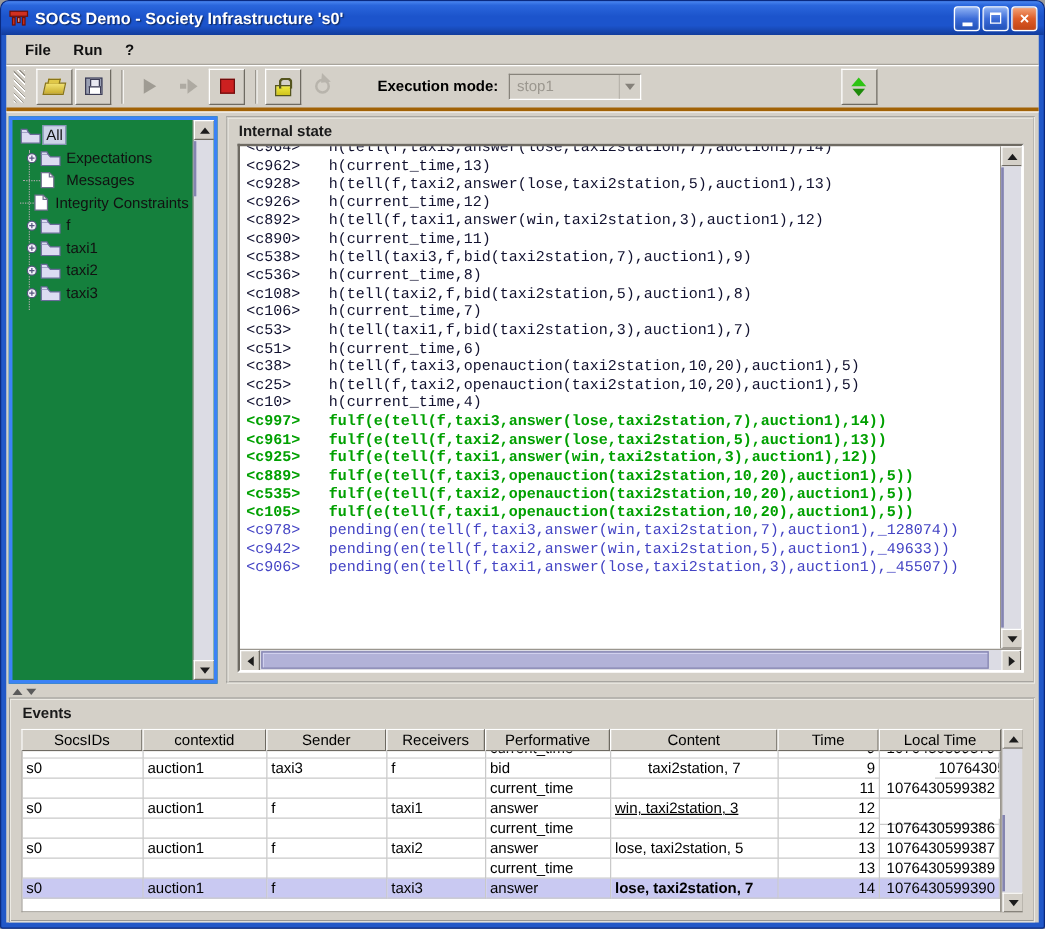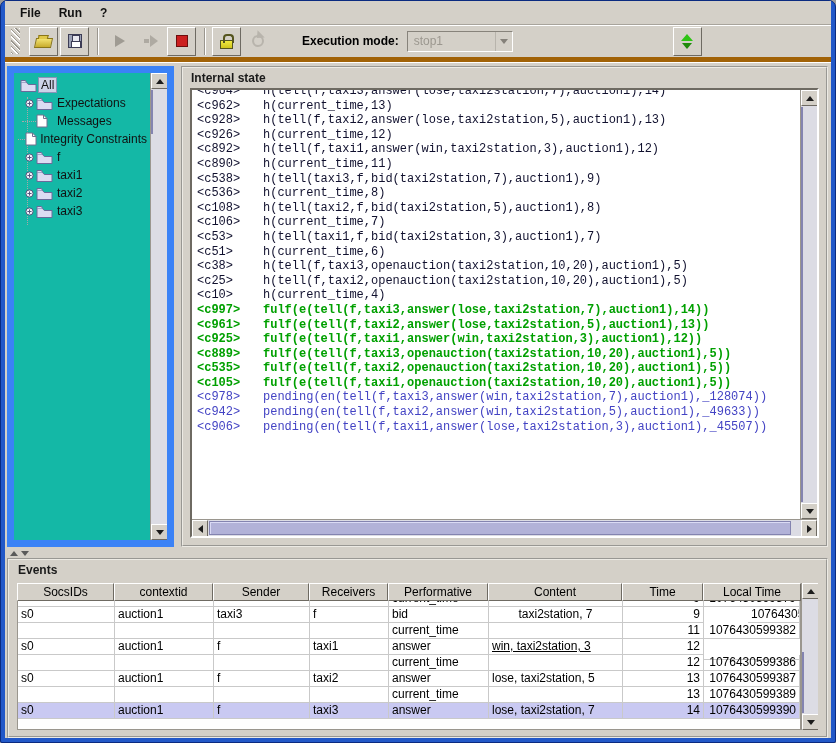--- a/index.html
+++ b/index.html
@@ -20,21 +20,21 @@
   .win-btn.close{background:linear-gradient(180deg,#f4a478 0%,#dd5c28 50%,#c24414 100%)}
   .glyph-min{width:8px;height:3px;background:#fff;margin-top:9px}
   .glyph-max{width:9px;height:9px;border:1px solid #fff;border-top:2px solid #fff}
   .glyph-close{color:#fff;font-weight:bold;font-size:13px;line-height:13px}
   
   .content{flex:1;margin:0 4px 4px 4px;background:var(--gray);display:flex;flex-direction:column;overflow:hidden}
   
   .menubar{height:24px;display:flex;align-items:center;padding-left:6px;border-bottom:1px solid #a8a49c;box-shadow:0 1px 0 #fff}
   .menu-item{font-size:12px;font-weight:bold;color:#111;padding:3px 9px}
   
-  .toolbar{height:37px;display:flex;align-items:center;padding:0 6px;border-bottom:5px solid #a16207;box-shadow:0 1px 0 #fff}
+  .toolbar{height:37px;display:flex;align-items:center;padding:0 6px;border-bottom:3px solid #a16207;box-shadow:0 1px 0 #fff}
   .grip{width:9px;height:26px;margin-right:9px;background:repeating-linear-gradient(45deg,#fff 0 1px,#9a968e 1px 2px,var(--gray) 2px 4px)}
   .tb-btn{width:29px;height:29px;margin-right:2px;display:flex;align-items:center;justify-content:center;background:var(--gray)}
   .tb-btn.enabled{border:1px solid;border-color:#fff #6e6a62 #6e6a62 #fff}
   .tb-btn.disabled{border:1px solid transparent;opacity:.9}
   .tb-sep{width:2px;height:27px;margin:0 6px;border-left:1px solid #9a968e;border-right:1px solid #fff}
   .exec-label{font-size:12px;font-weight:bold;margin-left:28px;white-space:nowrap}
   .exec-combo{width:106px;height:21px;margin-left:8px;background:var(--gray);border:1px solid;border-color:#87837b #fff #fff #87837b;
     display:flex;align-items:center;justify-content:space-between;color:#9b978f;font-size:12px;padding-left:6px}
   .combo-btn{width:17px;height:100%;display:flex;align-items:center;justify-content:center;border-left:1px solid #b8b4ac}
   .sync-btn{margin-left:160px}
@@ -51,21 +51,21 @@
   .icon-stop{width:12px;height:12px;background:#cc2020;border:1px solid #6e0e0e}
   .icon-lock{position:relative;width:13px;height:9px;margin-top:7px;background:linear-gradient(#f0ea40,#d0c41c);border:1px solid #55551e}
   .icon-lock::before{content:'';position:absolute;top:-7px;left:2px;width:7px;height:7px;border:2px solid #55551e;border-bottom:none;border-radius:4px 4px 0 0}
   .icon-refresh{position:relative;width:12px;height:12px;border:2px solid #b6b2aa;border-radius:50%}
   .icon-refresh::before{content:'';position:absolute;top:-4px;right:-2px;border-left:5px solid transparent;border-right:5px solid transparent;border-top:6px solid #b6b2aa;transform:rotate(45deg)}
   .icon-sync{position:relative;width:14px;height:15px}
   .icon-sync::before{content:'';position:absolute;top:0;left:1px;border-left:6px solid transparent;border-right:6px solid transparent;border-bottom:7px solid #2ec414}
   .icon-sync::after{content:'';position:absolute;bottom:0;left:2px;border-left:5px solid transparent;border-right:5px solid transparent;border-top:6px solid #1e8a0a}
   
   .main{flex:1;display:flex;padding:4px 3px 2px 2px;overflow:hidden}
-  .tree-panel{width:167px;background:#14b8a6;border:7px solid #3b82f6;display:flex;overflow:hidden}
+  .tree-panel{width:167px;background:#15803d;border:3px solid #3b82f6;display:flex;overflow:hidden}
   .tree-body{flex:1;position:relative;padding-top:3px;overflow:hidden}
   .tree-vline{position:absolute;left:13px;top:24px;height:128px;border-left:1px dotted #a8a8a8}
   .tree-row{height:18px;display:flex;align-items:center;font-size:12px;white-space:nowrap;position:relative}
   .tree-row .gap0{width:6px}.tree-row .gap1{width:8px}
   .expander{width:14px;display:flex;align-items:center;justify-content:center}
   .leaf-stub{width:14px;border-top:1px dotted #a8a8a8;align-self:center;height:0;margin-top:1px}
   .tree-icon{width:18px;display:flex;align-items:center}
   .tree-label{padding:1px 3px;color:#111}
   .tree-label.selected{background:#cdd3e8;border:1px solid #8894b8;padding:0 2px}
   .vscroll{width:17px;display:flex;flex-direction:column;border-left:1px solid #9a968e}
@@ -112,20 +112,40 @@
   .statusbar{height:29px;margin:5px 3px 2px 2px;display:flex;gap:4px}
   .status-cell{border:1px solid;border-color:#87837b #fff #fff #87837b;display:flex;align-items:center;padding:0 7px;overflow:hidden}
   .status-cell.left{width:672px;font-size:12px;font-weight:bold;color:var(--status);white-space:nowrap}
   .status-cell.right{flex:1}
 </style>
 </head>
 <body>
 
 <div class="frame">
 
+  <div class="titlebar">
+    <span class="app-icon">
+      <svg width="16" height="15" viewBox="0 0 16 15">
+        <rect x="1" y="2" width="14" height="4" fill="#d03020" stroke="#701008"></rect>
+        <rect x="3" y="7" width="2" height="6" fill="#d03020" stroke="#701008"></rect>
+        <rect x="11" y="7" width="2" height="6" fill="#d03020" stroke="#701008"></rect>
+        <rect x="7" y="7" width="2" height="4" fill="#f0a090" stroke="#701008"></rect>
+      </svg>
+    </span>
+    <span class="title-text">SOCS Demo - Society Infrastructure 's0'</span>
+    <span class="win-btn">
+        <span class="glyph-min"></span>
+      </span>
+    <span class="win-btn">
+        <span class="glyph-max"></span>
+      </span>
+    <span class="win-btn close">
+        <span class="glyph-close">×</span>
+      </span>
+  </div>
 
   <div class="content">
 
     <div class="menubar">
       <span class="menu-item">File</span>
       <span class="menu-item">Run</span>
       <span class="menu-item">?</span>
     </div>
 
     <div class="toolbar">
@@ -453,21 +473,21 @@
                 <span class="td" style="width: 134px;"></span>
                 <span class="td num" style="width: 81px;">13</span>
                 <span class="td num" style="width: 92px; flex: 1 1 0%;">1076430599389</span>
               </div>
               <div class="tr selected">
                 <span class="td" style="width: 97px;">s0</span>
                 <span class="td" style="width: 99px;">auction1</span>
                 <span class="td" style="width: 96px;">f</span>
                 <span class="td" style="width: 79px;">taxi3</span>
                 <span class="td" style="width: 100px;">answer</span>
-                <span class="td" style="width: 134px;">lose, taxi2station, 7</span>
+                <span class="td" style="width: 134px; font-weight: bold;">lose, taxi2station, 7</span>
                 <span class="td num" style="width: 81px;">14</span>
                 <span class="td num" style="width: 92px; flex: 1 1 0%;">1076430599390</span>
               </div>
             </div>
         </div>
         <div class="vscroll">
           <span class="sb-btn">
               <span class="arr up"></span>
             </span>
           <span class="sb-track">

